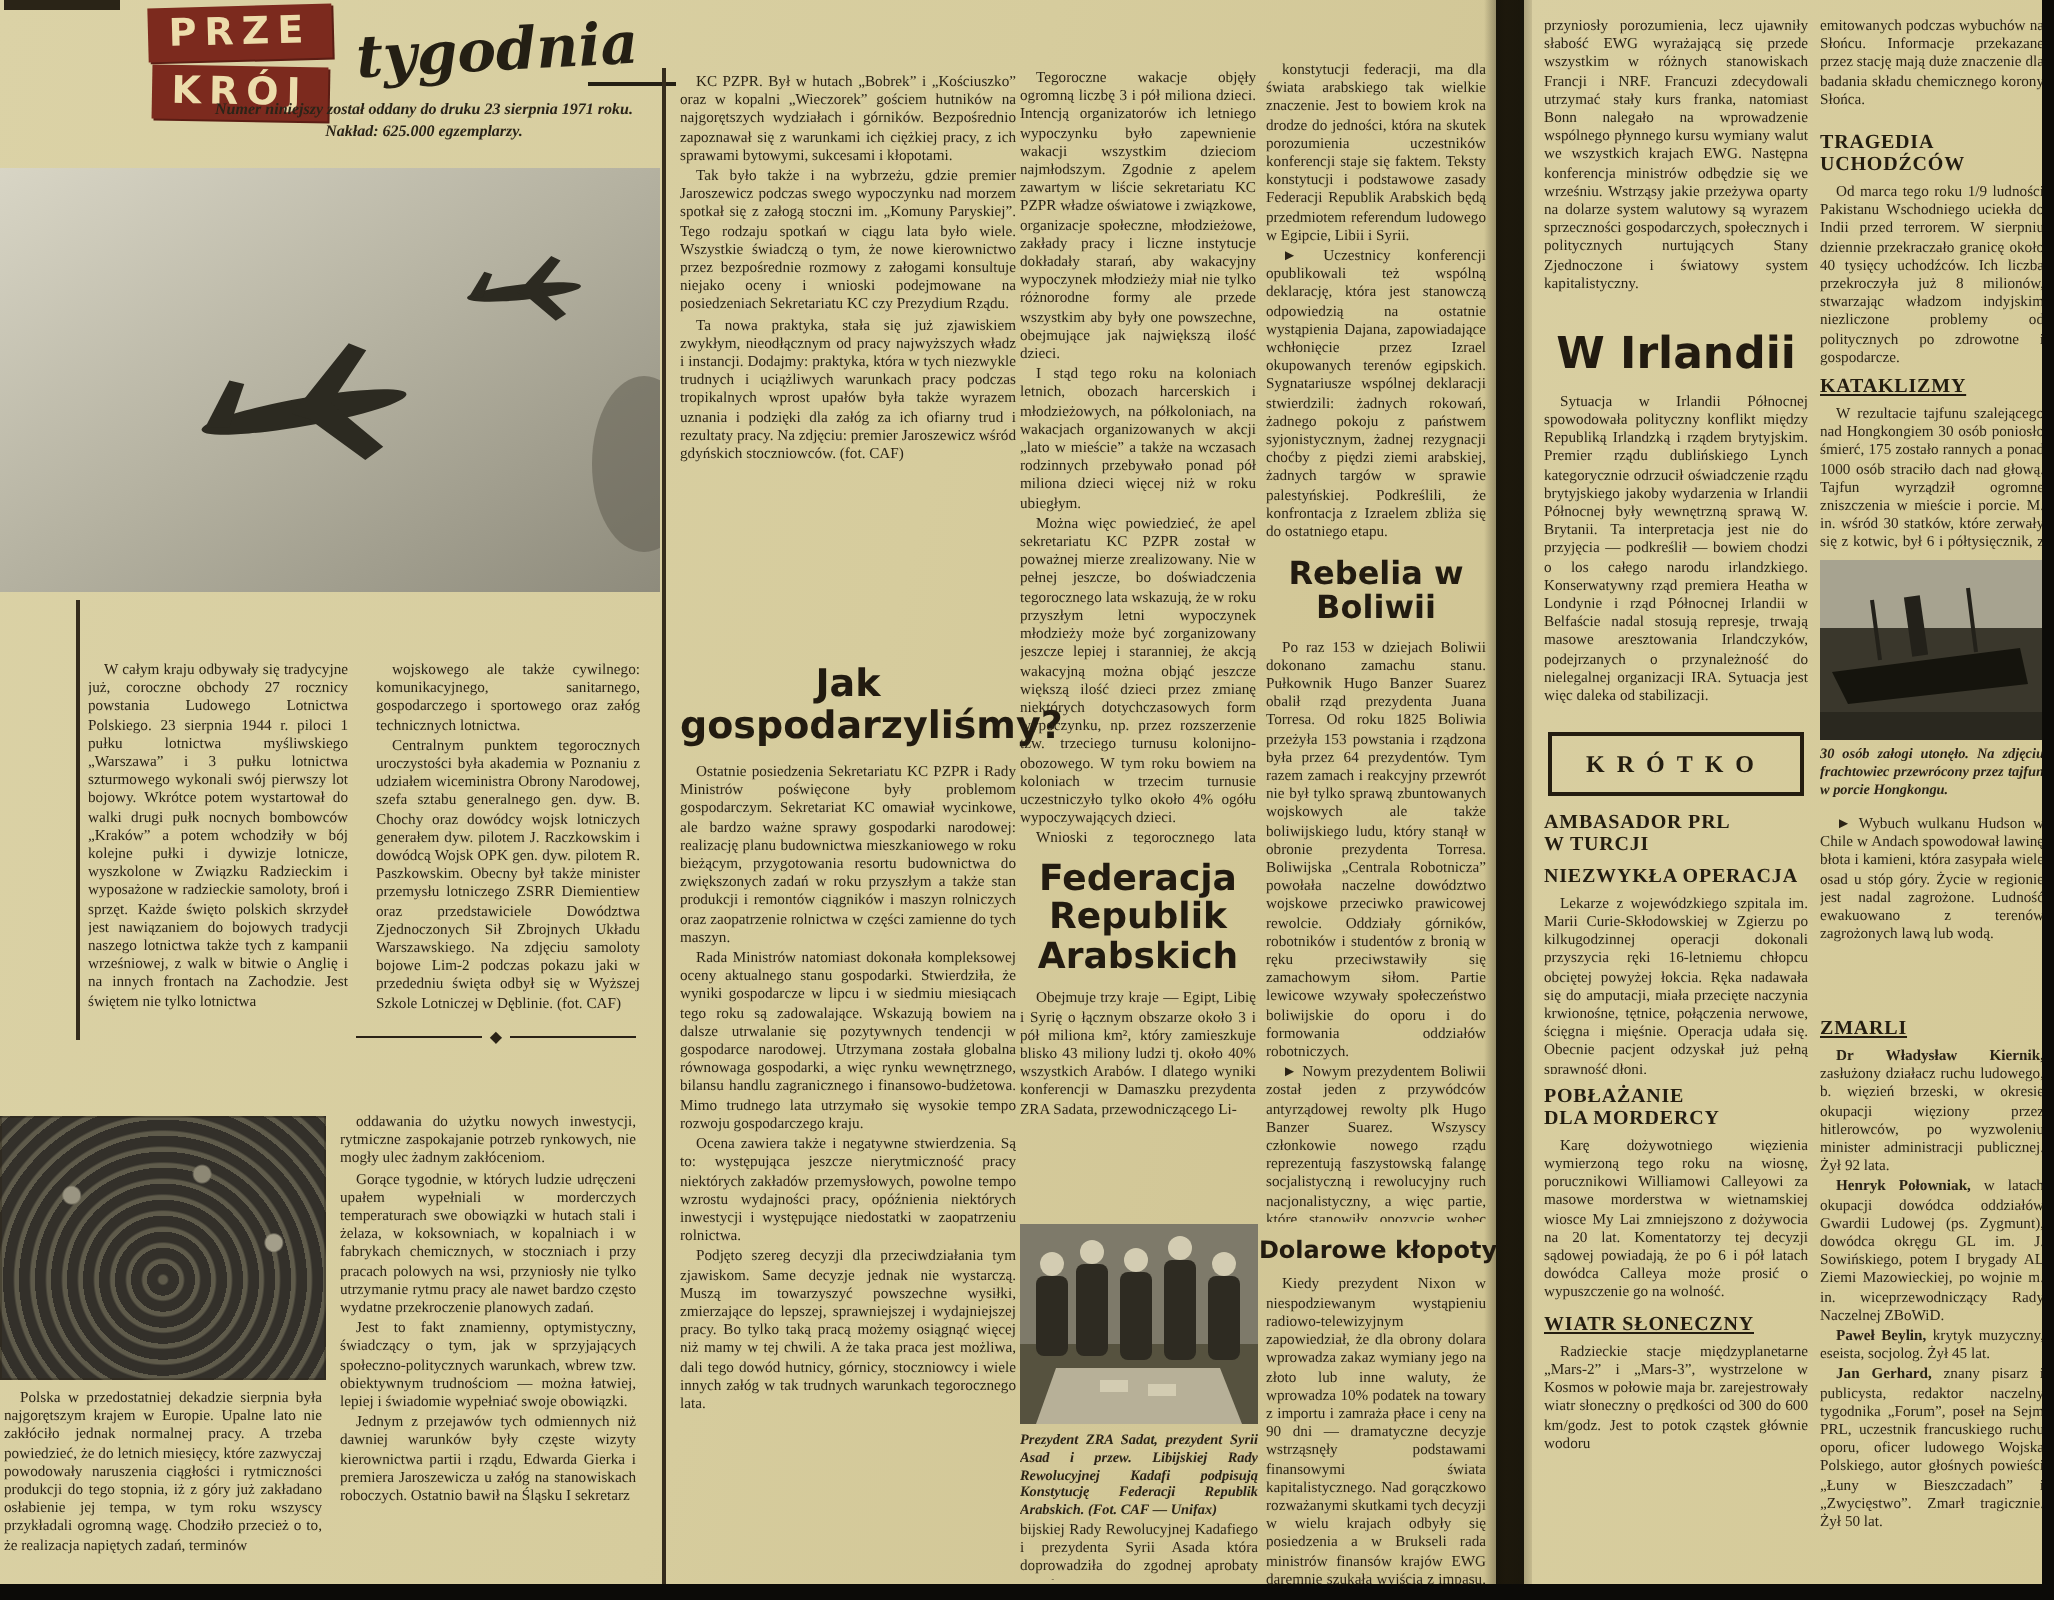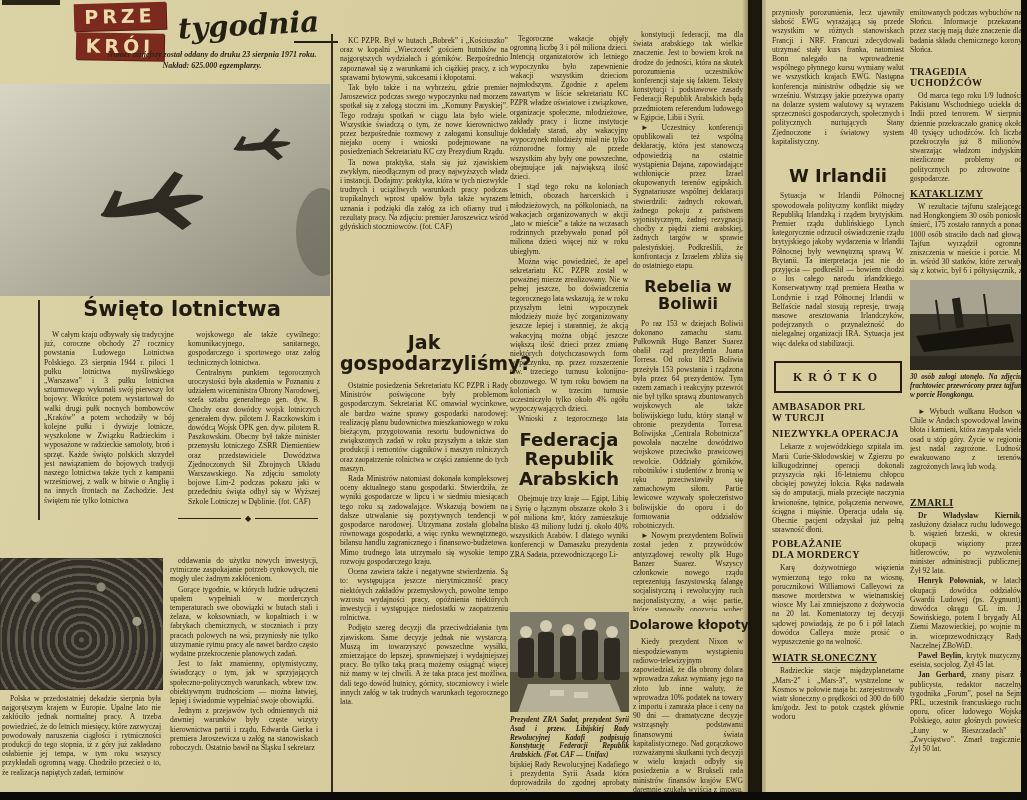--- a/index.html
+++ b/index.html
@@ -80,21 +80,20 @@
       <rect width="330" height="212" fill="url(#sky)"></rect>
       <ellipse cx="322" cy="148" rx="26" ry="44" fill="#605d51" opacity=".55"></ellipse>
       <use href="#jet" transform="translate(152,122) rotate(-10)"></use>
       <use href="#jet" transform="translate(262,62) rotate(-6) scale(0.55)"></use>
     </svg>
   </div>
 
   <div class="abs rule-v" style="left:331px;top:34px;width:2px;height:758px;"></div>
   <div class="abs rule-v" style="left:38px;top:300px;width:2px;height:220px;"></div>
 
-  <div class="abs hl" style="left:44px;top:298px;width:276px;font-size:21px;">Święto lotnictwa</div>
   <div class="abs bodytext clip" style="left:44px;top:330px;width:130px;height:186px;">
     <p>W całym kraju odbywały się tradycyjne już, coroczne obchody 27 rocznicy powstania Ludowego Lotnictwa Polskiego. 23 sierpnia 1944 r. piloci 1 pułku lotnictwa myśliwskiego „Warszawa” i 3 pułku lotnictwa szturmowego wykonali swój pierwszy lot bojowy. Wkrótce potem wystartował do walki drugi pułk nocnych bombowców „Kraków” a potem wchodziły w bój kolejne pułki i dywizje lotnicze, wyszkolone w Związku Radzieckim i wyposażone w radzieckie samoloty, broń i sprzęt. Każde święto polskich skrzydeł jest nawiązaniem do bojowych tradycji naszego lotnictwa także tych z kampanii wrześniowej, z walk w bitwie o Anglię i na innych frontach na Zachodzie. Jest świętem nie tylko lotnictwa</p>
   </div>
   <div class="abs bodytext clip" style="left:188px;top:330px;width:132px;height:186px;">
     <p>wojskowego ale także cywilnego: komunikacyjnego, sanitarnego, gospodarczego i sportowego oraz załóg technicznych lotnictwa.</p>
     <p>Centralnym punktem tegorocznych uroczystości była akademia w Poznaniu z udziałem wiceministra Obrony Narodowej, szefa sztabu generalnego gen. dyw. B. Chochy oraz dowódcy wojsk lotniczych generałem dyw. pilotem J. Raczkowskim i dowódcą Wojsk OPK gen. dyw. pilotem R. Paszkowskim. Obecny był także minister przemysłu lotniczego ZSRR Diemientiew oraz przedstawiciele Dowództwa Zjednoczonych Sił Zbrojnych Układu Warszawskiego. Na zdjęciu samoloty bojowe Lim-2 podczas pokazu jaki w przededniu święta odbył się w Wyższej Szkole Lotniczej w Dęblinie. (fot. CAF)</p>
   </div>
   <div class="abs divider" style="left:178px;top:514px;width:140px;">
     <span>◆</span>
   </div>
@@ -191,21 +190,21 @@
 </div>
 
 <div id="gutter" class="abs"></div>
 
 <div id="right-page" class="page">
 
   <div class="abs bodytext" style="left:10px;top:8px;width:132px;">
     <div class="clip" style="height:152px;">
       <p style="text-indent:0;">przyniosły porozumienia, lecz ujawniły słabość EWG wyrażającą się przede wszystkim w różnych stanowiskach Francji i NRF. Francuzi zdecydowali utrzymać stały kurs franka, natomiast Bonn nalegało na wprowadzenie wspólnego płynnego kursu wymiany walut we wszystkich krajach EWG. Następna konferencja ministrów odbędzie się we wrześniu. Wstrząsy jakie przeżywa oparty na dolarze system walutowy są wyrazem sprzeczności gospodarczych, społecznych i politycznych nurtujących Stany Zjednoczone i światowy system kapitalistyczny.</p>
     </div>
-    <div class="hl" style="margin:6px 0 6px 0;font-size:18px;">W Irlandii</div>
+    <div class="hl" style="margin:6px 0 6px 0;font-size:22px;">W Irlandii</div>
     <div class="clip" style="height:160px;">
       <p>Sytuacja w Irlandii Północnej spowodowała polityczny konflikt między Republiką Irlandzką i rządem brytyjskim. Premier rządu dublińskiego Lynch kategorycznie odrzucił oświadczenie rządu brytyjskiego jakoby wydarzenia w Irlandii Północnej były wewnętrzną sprawą W. Brytanii. Ta interpretacja jest nie do przyjęcia — podkreślił — bowiem chodzi o los całego narodu irlandzkiego. Konserwatywny rząd premiera Heatha w Londynie i rząd Północnej Irlandii w Belfaście nadal stosują represje, trwają masowe aresztowania Irlandczyków, podejrzanych o przynależność do nielegalnej organizacji IRA. Sytuacja jest więc daleka od stabilizacji.</p>
     </div>
     <div class="krotko-box" style="margin:10px 2px 8px 2px;">KRÓTKO</div>
     <div class="hl-sm" style="margin-top:6px;">AMBASADOR PRL</div>
     <div class="hl-sm">W TURCJI</div>
     <div class="hl-sm" style="margin-top:5px;">NIEZWYKŁA OPERACJA</div>
     <div class="clip" style="height:90px;margin-top:3px;">
       <p>Lekarze z wojewódzkiego szpitala im. Marii Curie-Skłodowskiej w Zgierzu po kilkugodzinnej operacji dokonali przyszycia ręki 16-letniemu chłopcu obciętej powyżej łokcia. Ręka nadawała się do amputacji, miała przecięte naczynia krwionośne, tętnice, połączenia nerwowe, ścięgna i mięśnie. Operacja udała się. Obecnie pacjent odzyskał już pełną sprawność dłoni.</p>
     </div>
@@ -240,21 +239,21 @@
         <rect x="44" y="18" width="8" height="30" fill="#23211a" transform="rotate(-8 48 33)"></rect>
         <line x1="26" y1="20" x2="30" y2="50" stroke="#23211a" stroke-width="2"></line>
         <line x1="74" y1="14" x2="78" y2="46" stroke="#23211a" stroke-width="2"></line>
         <rect y="76" width="112" height="14" fill="#2a281f"></rect>
       </svg>
     </div>
     <div class="caption clip" style="height:30px;margin-top:3px;">30 osób załogi utonęło. Na zdjęciu frachtowiec przewrócony przez tajfun w porcie Hongkongu.</div>
     <div class="clip" style="height:86px;margin-top:4px;">
       <p>► Wybuch wulkanu Hudson w Chile w Andach spowodował lawinę błota i kamieni, która zasypała wiele osad u stóp góry. Życie w regionie jest nadal zagrożone. Ludność ewakuowano z terenów zagrożonych lawą lub wodą.</p>
     </div>
-    <div class="hl-sm u" style="margin-top:4px;">ZMARLI</div>
+    <div class="hl-sm u" style="margin-top:16px;">ZMARLI</div>
     <div class="clip" style="height:272px;margin-top:3px;">
       <p class="zmarli-item"><b>Dr Władysław Kiernik,</b><span> zasłużony działacz ruchu ludowego, b. więzień brzeski, w okresie okupacji więziony przez hitlerowców, po wyzwoleniu minister administracji publicznej. Żył 92 lata.</span></p>
       <p class="zmarli-item"><b>Henryk Połowniak,</b><span> w latach okupacji dowódca oddziałów Gwardii Ludowej (ps. Zygmunt), dowódca okręgu GL im. J. Sowińskiego, potem I brygady AL Ziemi Mazowieckiej, po wojnie m. in. wiceprzewodniczący Rady Naczelnej ZBoWiD.</span></p>
       <p class="zmarli-item"><b>Paweł Beylin,</b><span> krytyk muzyczny, eseista, socjolog. Żył 45 lat.</span></p>
       <p class="zmarli-item"><b>Jan Gerhard,</b><span> znany pisarz i publicysta, redaktor naczelny tygodnika „Forum”, poseł na Sejm PRL, uczestnik francuskiego ruchu oporu, oficer ludowego Wojska Polskiego, autor głośnych powieści „Łuny w Bieszczadach” i „Zwycięstwo”. Zmarł tragicznie. Żył 50 lat.</span></p>
     </div>
   </div>
 </div>
 
 <div id="bottom-strip" class="abs"></div>

